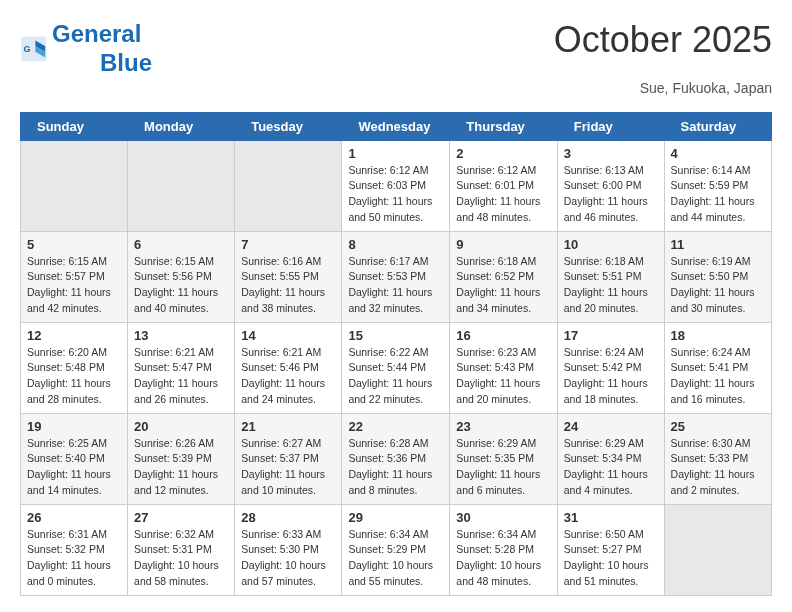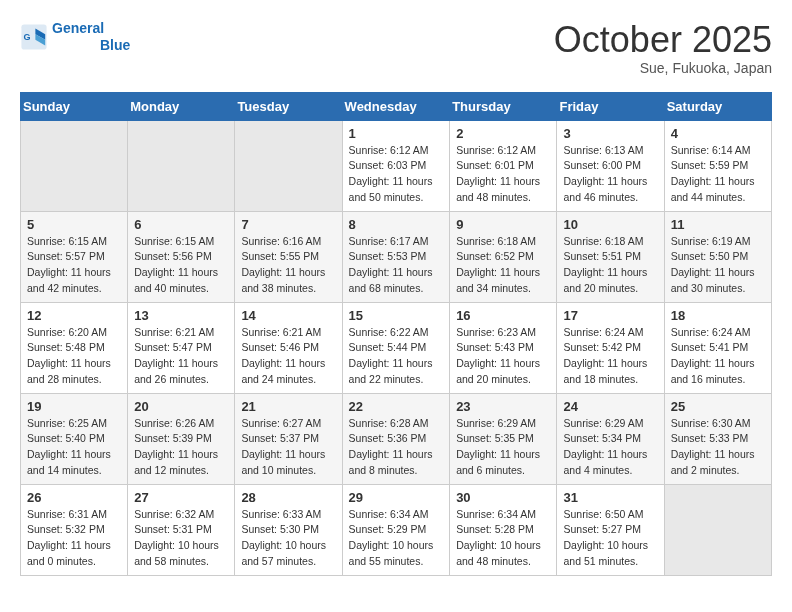--- a/index.html
+++ b/index.html
@@ -14,21 +14,21 @@
       display: flex;
       justify-content: space-between;
       align-items: flex-start;
       margin-bottom: 16px;
     }
     .logo {
       display: flex;
       align-items: center;
     }
     .logo-text {
-      font-size: 14px;
+      font-size: 24px;
       font-weight: bold;
       color: #333;
       line-height: 1.2;
     }
     .logo-text span {
       color: #1a6bb5;
     }
     .logo-icon {
       width: 28px;
       height: 28px;
@@ -39,31 +39,32 @@
     }
     .month-title {
       font-size: 36px;
       font-weight: normal;
       color: #333;
       line-height: 1.1;
     }
     .subtitle {
       font-size: 14px;
       color: #555;
+      margin-top: 20px;
     }
     .calendar {
       width: 100%;
       border-collapse: collapse;
       border: 1px solid #ccc;
     }
     .calendar th {
       background-color: #2b6cb0;
       color: #fff;
       text-align: left;
-      padding: 6px 2px;
+      padding: 6px 16px;
       font-size: 13px;
       border: 1px solid #2b6cb0;
     }
     .calendar td {
       vertical-align: top;
       padding: 5px 6px;
       border: 1px solid #ccc;
       font-size: 10.5px;
       color: #333;
       width: 108px;
@@ -191,21 +192,21 @@
             <div>Daylight: 11 hours</div>
             <div>and 38 minutes.</div>
           </div>
         </td>
         <td>
           <span class="day-number">8</span>
           <div class="day-info">
             <div>Sunrise: 6:17 AM</div>
             <div>Sunset: 5:53 PM</div>
             <div>Daylight: 11 hours</div>
-            <div>and 68 minutes.</div>
+            <div>and 32 minutes.</div>
           </div>
         </td>
         <td>
           <span class="day-number">9</span>
           <div class="day-info">
             <div>Sunrise: 6:18 AM</div>
             <div>Sunset: 6:52 PM</div>
             <div>Daylight: 11 hours</div>
             <div>and 34 minutes.</div>
           </div>

